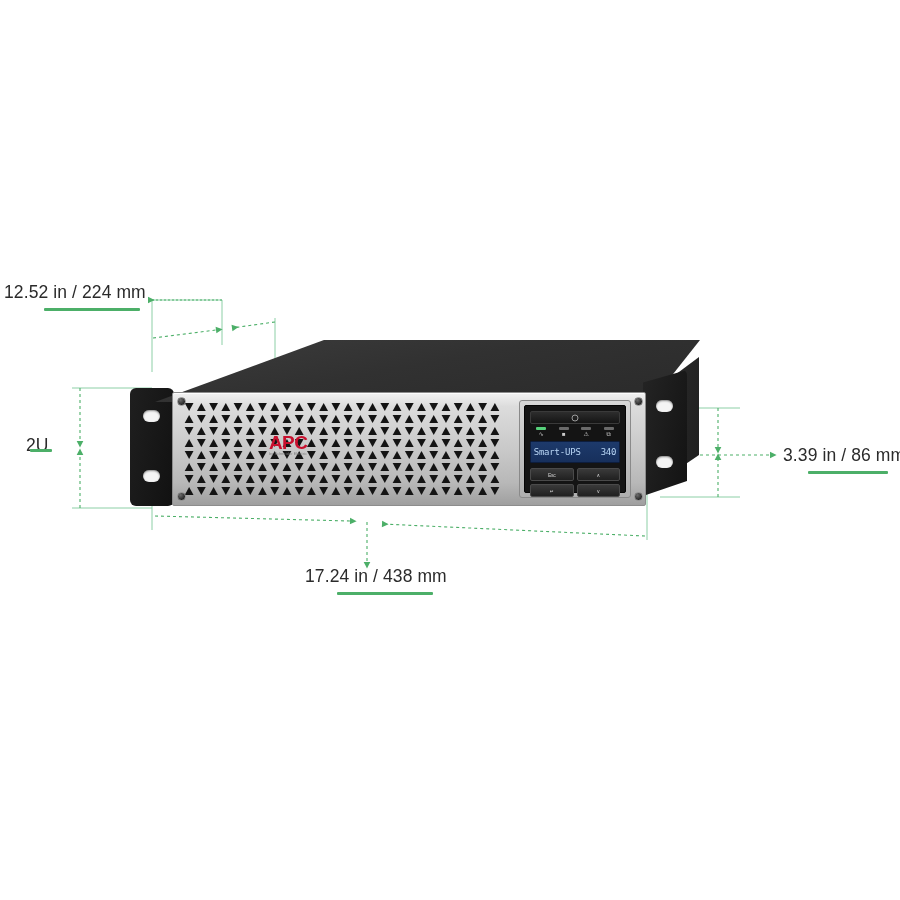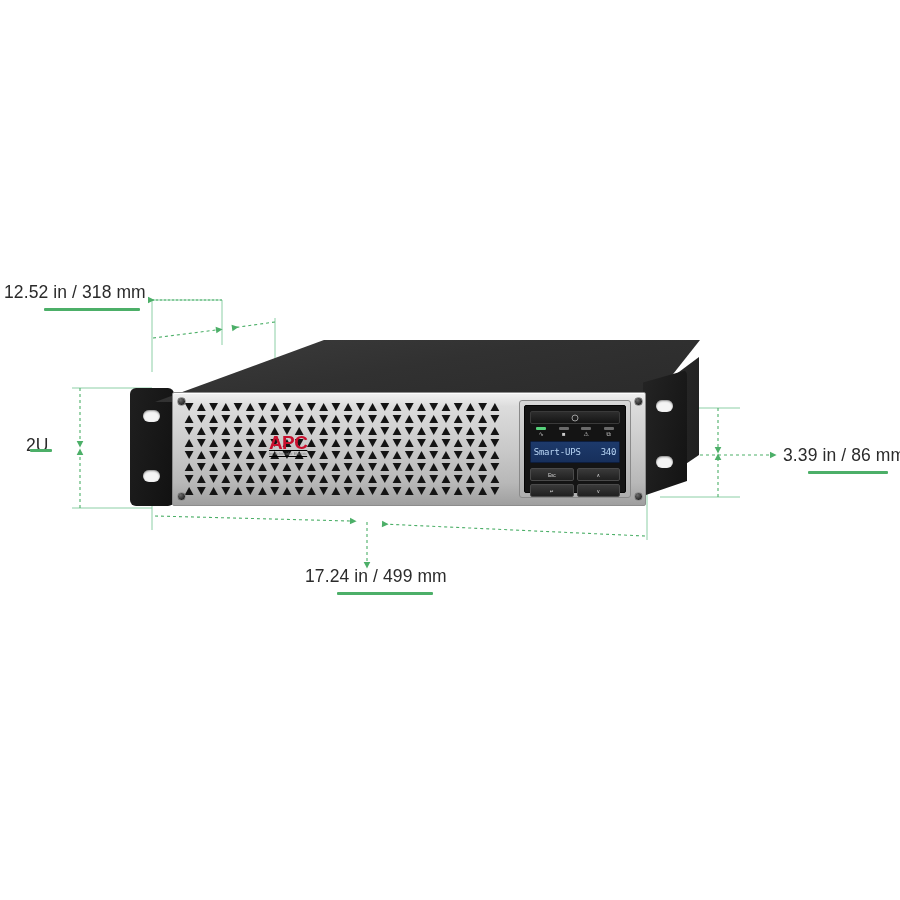--- a/index.html
+++ b/index.html
@@ -220,21 +220,20 @@
     letter-spacing: -.2px;
   }
 
   
   .logo {
     position: absolute;
     left: 96px;
     top: 40px;
     text-align: center;
     line-height: 1;
-    text-decoration: underline;
   }
   .logo-main {
     font-size: 19px;
     font-weight: bold;
     color: #c8102e;
     letter-spacing: -0.6px;
     font-family: "Liberation Sans", sans-serif;
   }
   .logo-sub {
     font-size: 3.6px;
@@ -293,27 +292,27 @@
     <g stroke="#8ccfa6" stroke-width="1" fill="none">
       <line x1="660" y1="408" x2="740" y2="408"></line>
       <line x1="660" y1="497" x2="740" y2="497"></line>
     </g>
     <line x1="718" y1="408" x2="718" y2="447" stroke="#4caf68" stroke-width="1.1" stroke-dasharray="3,3" marker-end="url(#arrR)"></line>
     <line x1="718" y1="497" x2="718" y2="460" stroke="#4caf68" stroke-width="1.1" stroke-dasharray="3,3" marker-end="url(#arrR)"></line>
 
     <line x1="700" y1="455" x2="770" y2="455" stroke="#4caf68" stroke-width="1.1" stroke-dasharray="3,3" marker-end="url(#arrR)"></line>
   </svg>
 
-  <div class="dim-label" style="left:4px; top:283px;">12.52 in / 318 mm</div>
+  <div class="dim-label" style="left:4px; top:283px;">12.52 in / 224 mm</div>
   <div class="dim-underline" style="left:44px; top:308px; width:96px;"></div>
 
   <div class="dim-label" style="left:26px; top:436px;">2U</div>
   <div class="dim-underline" style="left:30px; top:449px; width:22px;"></div>
 
-  <div class="dim-label" style="left:305px; top:567px;">17.24 in / 499 mm</div>
+  <div class="dim-label" style="left:305px; top:567px;">17.24 in / 438 mm</div>
   <div class="dim-underline" style="left:337px; top:592px; width:96px;"></div>
 
   <div class="dim-label" style="left:783px; top:446px;">3.39 in / 86 mm</div>
   <div class="dim-underline" style="left:808px; top:471px; width:80px;"></div>
 
   <div id="ups">
 
     <div class="ear-left">
       <div class="ear-hole" style="left:13px; top:22px;"></div>
       <div class="ear-hole" style="left:13px; top:82px;"></div>

